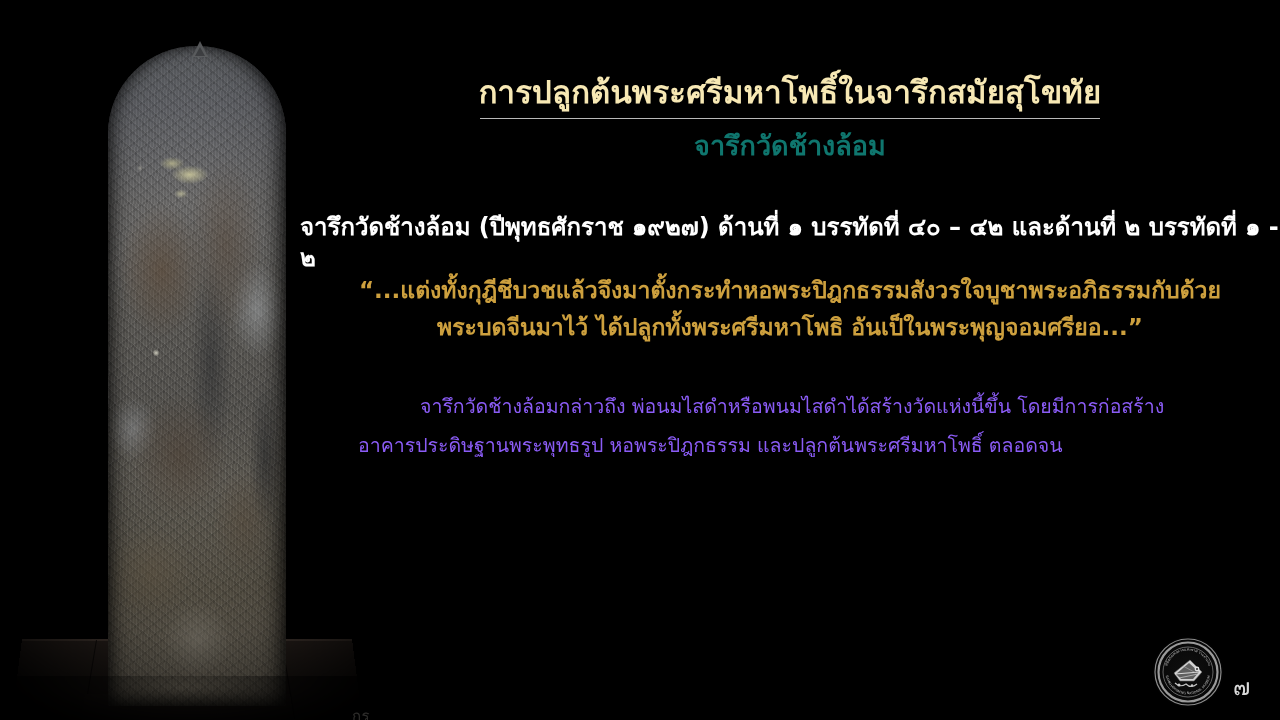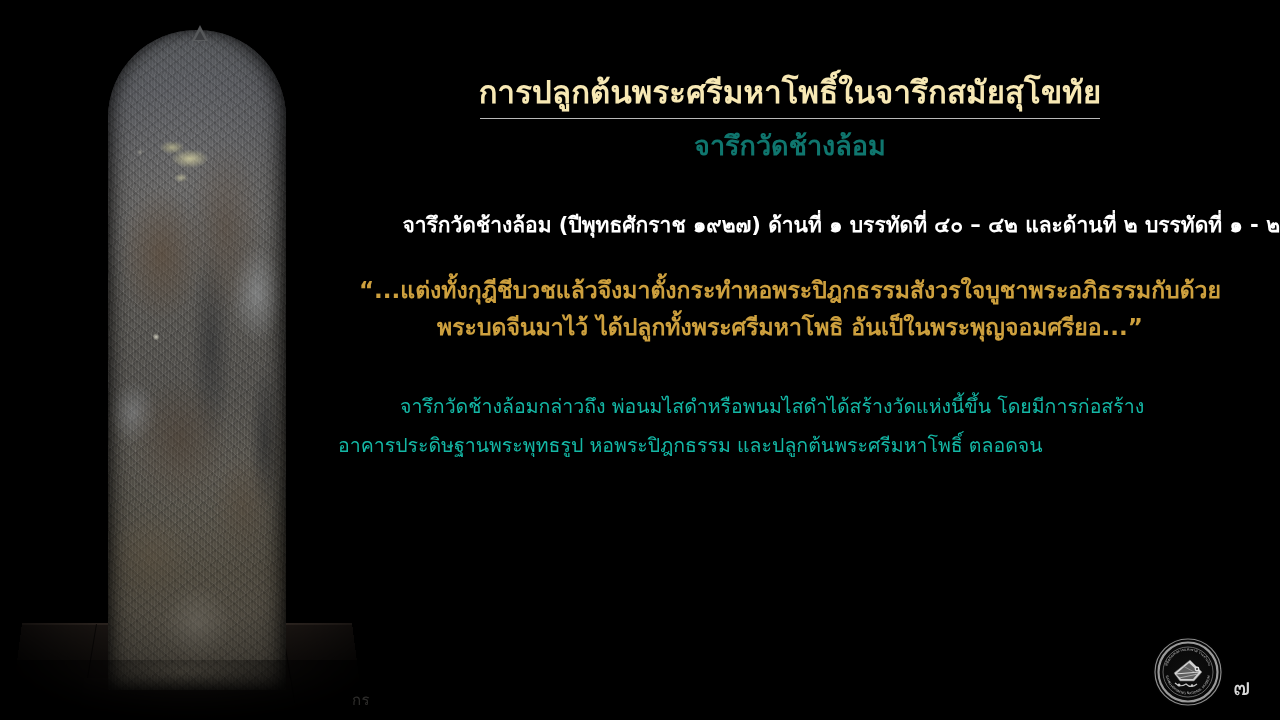--- a/index.html
+++ b/index.html
@@ -16,21 +16,21 @@
     width: 1280px;
     height: 720px;
     background: #000000;
     overflow: hidden;
   }
 
   
   .photo-panel {
     position: absolute;
     left: 0;
-    top: 0;
+    top: 16px;
     width: 400px;
     height: 668px;
     padding-left: 25px;
   }
 
   
   .pedestal-top {
     position: absolute;
     left: 22px;
     top: 623px;
@@ -216,46 +216,46 @@
     color: #0f766e;
     margin: 10px 0 0 0;
     line-height: 1.24;
   }
 
   .reference-line {
     position: absolute;
     left: 0;
     top: 212px;
     width: 980px;
-    text-align: right;
-    font-size: 21px;
+    text-align: left;
+    font-size: 24px;
     font-weight: bold;
     color: #ffffff;
     line-height: 1.3;
   }
 
   .quote-block {
     position: absolute;
     left: 40px;
     top: 272px;
     width: 900px;
     text-align: center;
     color: #CDA03E;
     font-size: 23px;
     line-height: 1.62;
     font-weight: bold;
   }
   .quote-line { display: block; }
 
   .body-block {
     position: absolute;
-    left: 38px;
+    left: 58px;
     top: 388px;
     width: 896px;
-    color: #14b8a6;
+    color: #8b5cf6;
     font-size: 19.5px;
     line-height: 1.98;
   }
   .body-line { display: block; white-space: nowrap; }
   .body-line.first { text-indent: 62px; }
 
   
   .emblem {
     position: absolute;
     left: 1152px;

